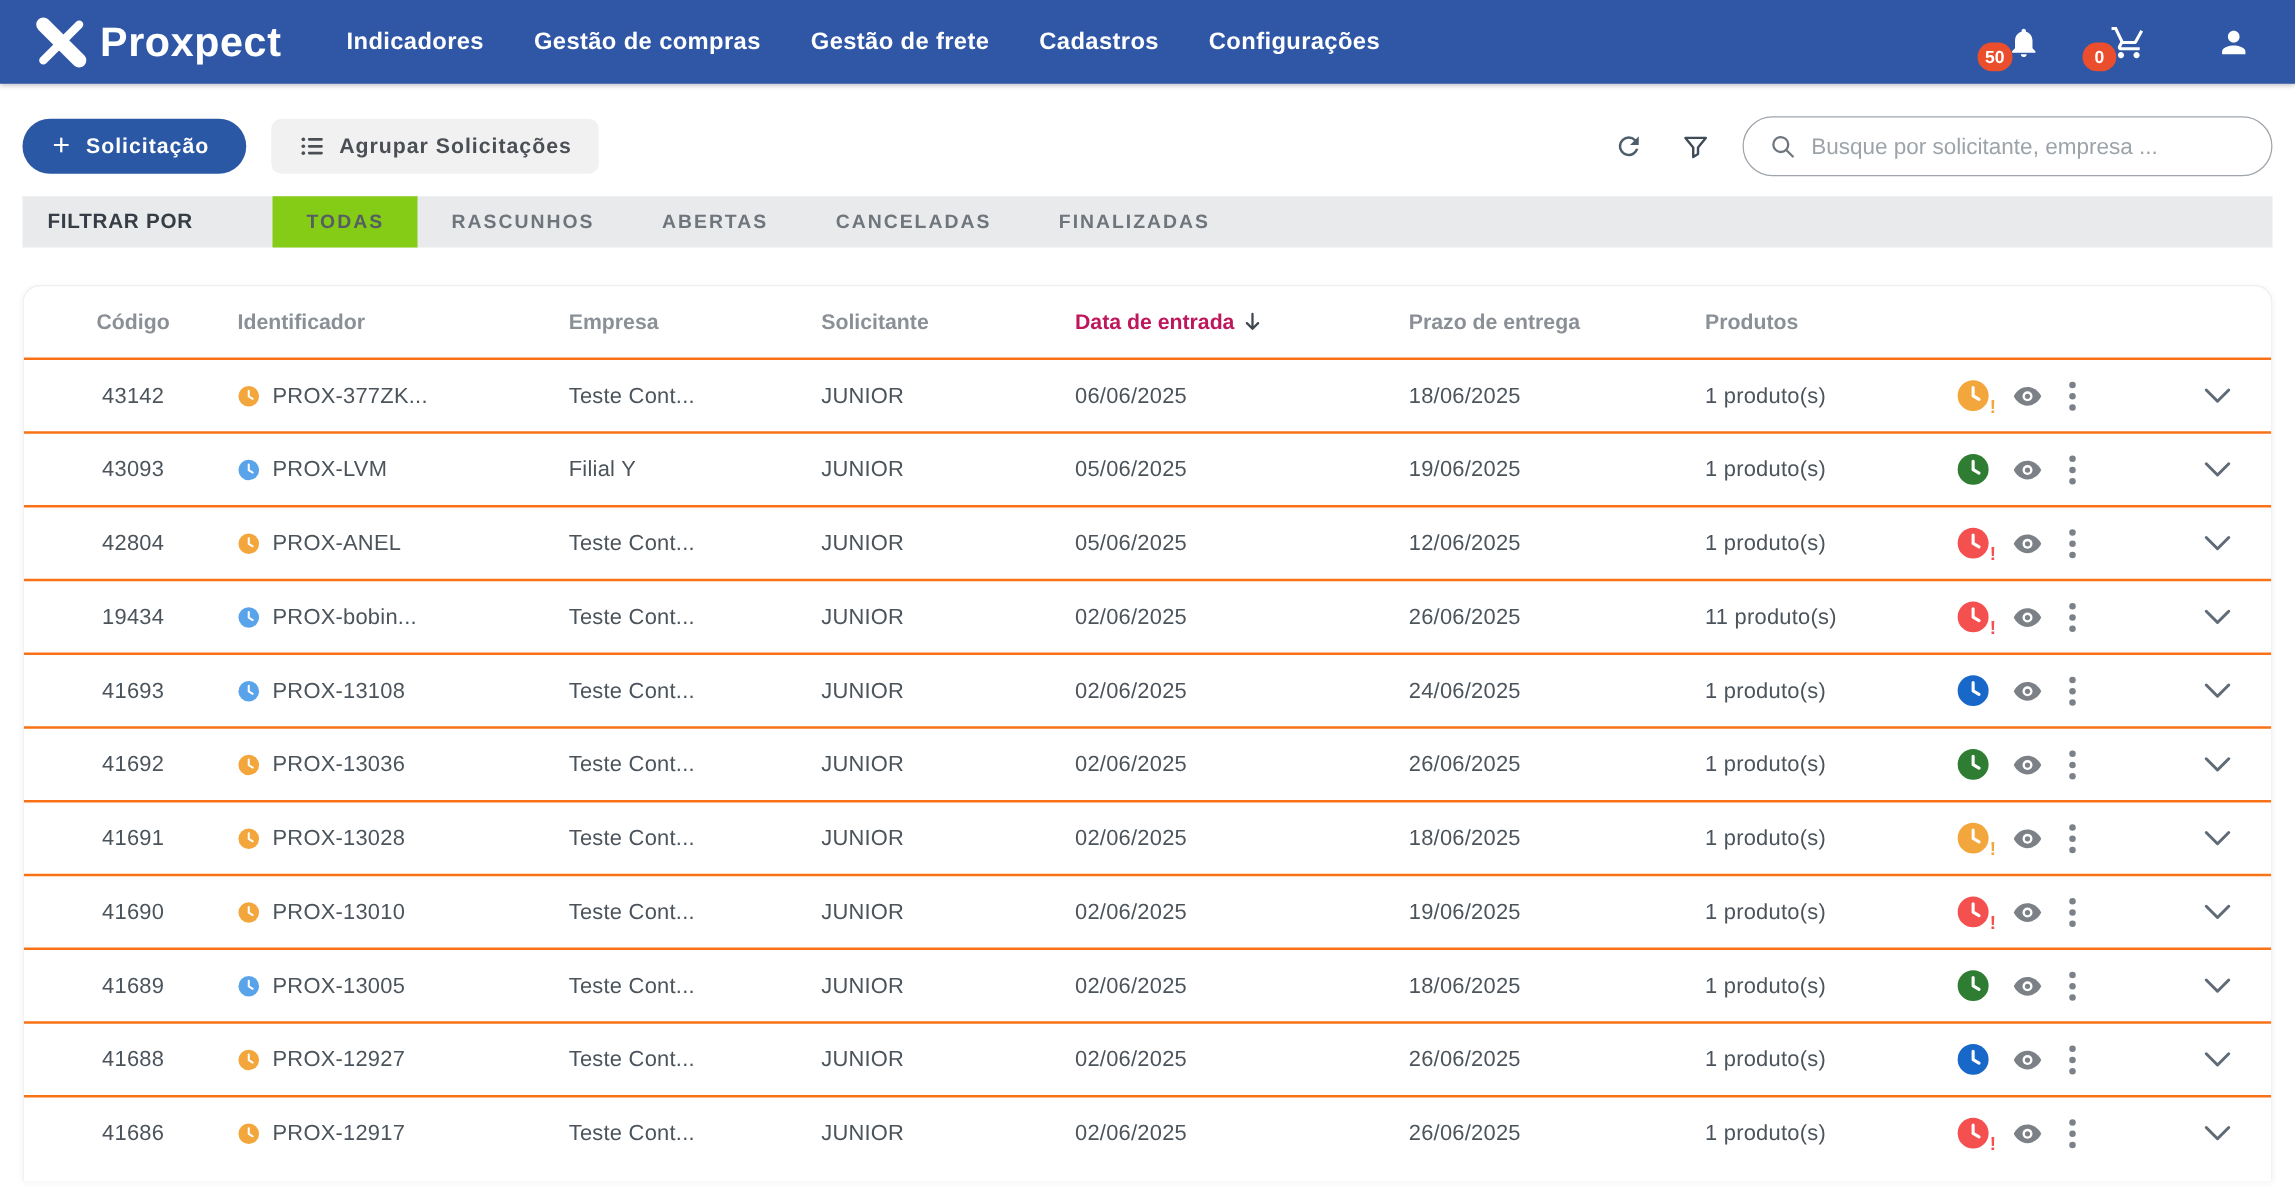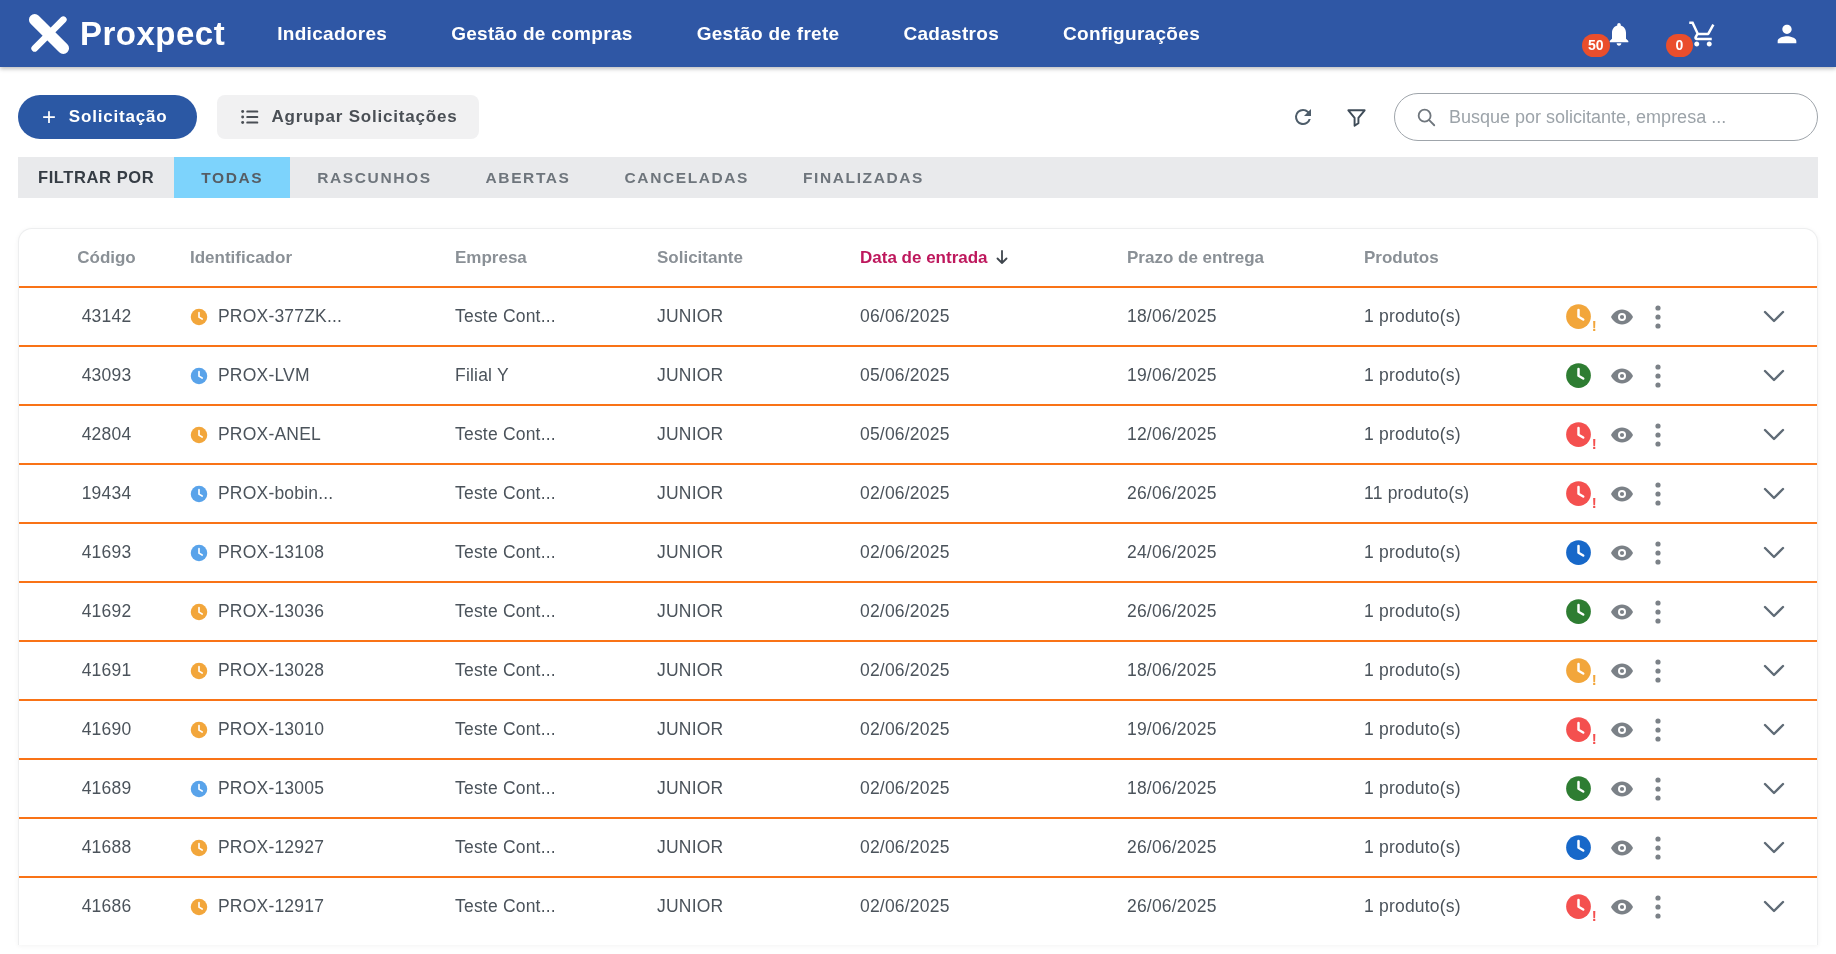--- a/index.html
+++ b/index.html
@@ -8,21 +8,21 @@
   :root{
     --navbar-bg:#2F57A5; --primary-button:#2B58A4; --badge:#EA4E2C;
     --status-yellow:#F2A63B; --status-green:#2E7D32; --status-red:#F4504F;
     --status-blue:#1768C9; --id-icon-blue:#59A3EA; --id-icon-yellow:#F2A63B;
   }
   
   .navbar{ height:67px; background:var(--navbar-bg); display:flex; align-items:center;
     padding:0 26px; box-shadow:0 2px 4px rgba(0,0,0,.25); position:relative; z-index:5;}
   .brand{ display:flex; align-items:center; gap:8px; cursor:pointer; }
   .brand-name{ color:#fff; font-size:33px; font-weight:bold; letter-spacing:.5px; }
-  .main-nav{ display:flex; align-items:center; margin-left:52px; gap:64px; }
+  .main-nav{ display:flex; align-items:center; margin-left:52px; gap:40px; }
   .nav-item{ color:#fff; font-size:19px; font-weight:bold; letter-spacing:.3px; cursor:pointer; white-space:nowrap;}
   .nav-right{ margin-left:auto; display:flex; align-items:center; gap:54px; padding-right:8px;}
   .icon-wrap{ position:relative; cursor:pointer; width:30px; height:30px; display:flex; align-items:center; justify-content:center;}
   .badge{ position:absolute; left:-22px; bottom:-8px; background:var(--badge); color:#fff;
     min-width:27px; height:23px; border-radius:12px; font-size:14px; font-weight:bold;
     display:flex; align-items:center; justify-content:center; padding:0 6px;}
   
   .toolbar{ display:flex; align-items:center; margin:26px 18px 0 18px; height:48px;}
   .btn-primary{ display:flex; align-items:center; gap:12px; background:var(--primary-button);
     color:#fff; border:none; border-radius:24px; height:44px; padding:0 30px 0 24px;
@@ -40,21 +40,21 @@
   .search-wrap input{ border:none; outline:none; flex:1; font-size:18px; color:#555;
     font-family:"Liberation Sans", sans-serif;}
   .search-wrap input::placeholder{ color:#9CA3A9; }
   
   .filterbar{ display:flex; align-items:stretch; background:#E9EAEC; height:41px;
     margin:16px 18px 0 18px;}
   .filter-label{ display:flex; align-items:center; padding:0 20px; font-size:16.5px;
     font-weight:bold; color:#363D45; letter-spacing:.6px;}
   .ftab{ display:flex; align-items:center; padding:0 27px; font-size:15.5px; font-weight:bold;
     color:#6E757C; letter-spacing:1.6px; cursor:pointer;}
-  .ftab.active{ background:#7dd3fc; color:#565D64;}
+  .ftab.active{ background:#84cc16; color:#565D64;margin-left:44px;}
   
   .card{ margin:30px 18px 0 18px; background:#fff; border:1px solid #EDEEEF;
     border-bottom:none; border-radius:14px 14px 0 0; box-shadow:0 1px 5px rgba(0,0,0,.05);
     height:717px; overflow:hidden;}
   .thead,.trow{ display:flex; align-items:center; padding-left:40px;}
   .thead{ height:57px;}
   .trow{ height:59px; border-top:2px solid #f97316; cursor:pointer;}
   .h{ font-size:17px; font-weight:bold; color:#8A9096;}
   .h.sorted{ color:#be185d; display:flex; align-items:center; gap:6px;}
   .c,.h{ flex-shrink:0; }

